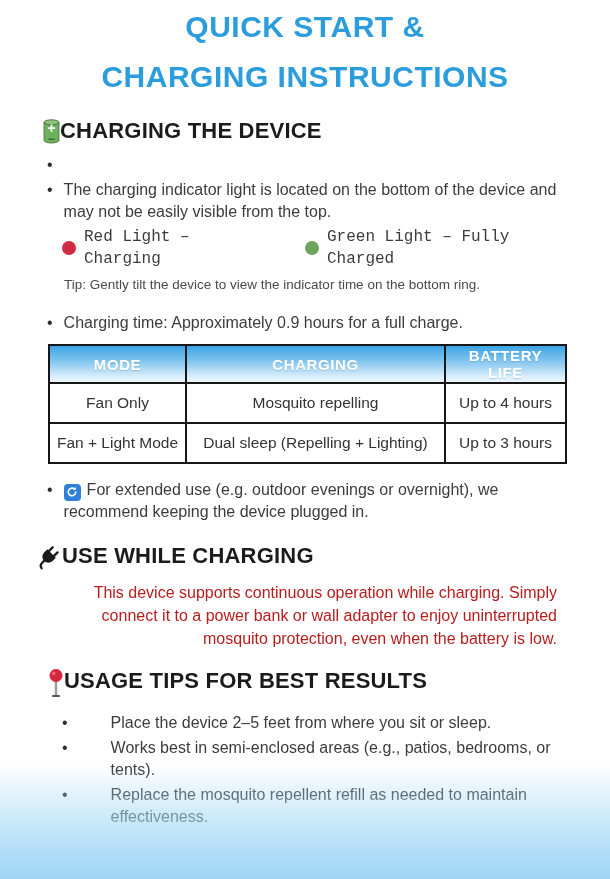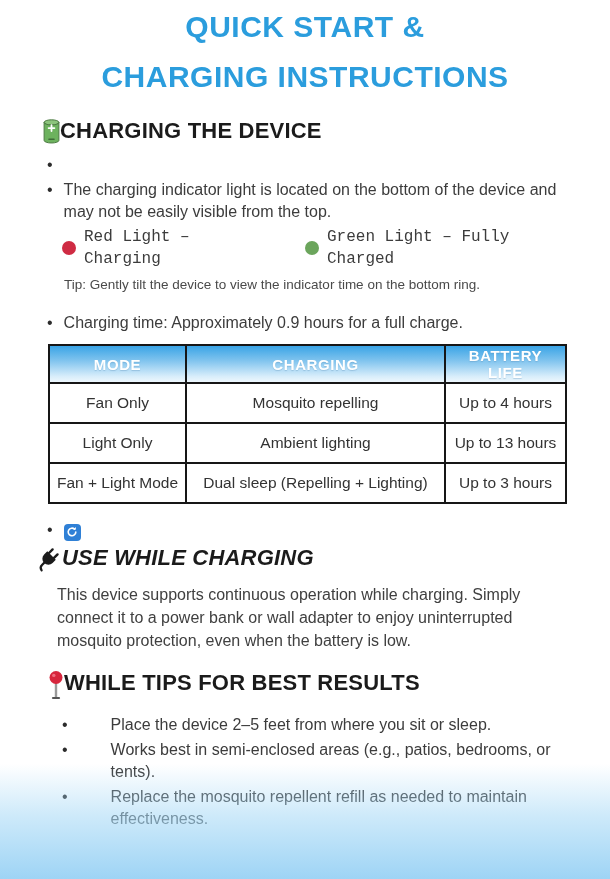--- a/index.html
+++ b/index.html
@@ -27,21 +27,21 @@
     letter-spacing:.5px;
     padding-top:2px;
   }
   
   .sec-head{
     display:flex;
     font-size:22px;font-weight:800;color:#1b1b1b;
     letter-spacing:.2px;
   }
   .sec-head.h1{margin:16px 0 10px 43px;}
-  .sec-head.h2{margin:4px 0 10px 34px;font-style:italic;}
+  .sec-head.h2{margin:20px 0 10px 34px;}
   .sec-head.h3{margin:18px 0 12px 48px;}
   
   .blist{margin:0 30px 0 47px;font-size:16px;line-height:22px;color:#3c3c3c;}
   .bullet{display:flex;gap:11px;margin-bottom:3px;}
   .bullet .dot{flex:0 0 auto;font-size:16px;line-height:22px;color:#2c2c2c;}
   .bullet .btxt{max-width:505px;}
   .light-row{display:flex;align-items:center;gap:8px;margin:2px 0 4px 15px;font-family:Liberation Mono, monospace;}
   .light-label{font-size:16px;color:#3c3c3c;}
   .light-gap{width:18px;}
   .cdot{width:14px;height:14px;border-radius:50%;display:inline-block;flex:0 0 auto;}
@@ -73,22 +73,23 @@
     font-size:15px;
     text-shadow:0 1px 1px rgba(90,140,180,.35);
   }
   table.modes td{height:38px;color:#333333;margin-top:17px;}
   
   .ext{margin-top:15px;}
   .inline-ic{display:inline-block;vertical-align:-3px;margin-right:6px;}
   
   .para{
     margin:4px 30px 0 57px;
-    font-size:16px;line-height:23px;color:#404040;
+    font-size:16px;line-height:23px;color:#b91c1c;
     max-width:500px;
+    text-align:right;
   }
   
   .tips{margin-left:62px;}
   .tips .btxt{max-width:470px;margin-left:32px;}
   
   .icon{flex:0 0 auto;display:inline-flex;align-items:center;justify-content:center;}
   .refresh-badge{
     width:17px;height:17px;border-radius:4px;background:#2f80d6;
     display:inline-flex;align-items:center;justify-content:center;
   }
@@ -152,41 +153,36 @@
         <th>BATTERY LIFE</th>
       </tr>
     </thead>
     <tbody>
       <tr>
         <td>Fan Only</td>
         <td>Mosquito repelling</td>
         <td>Up to 4 hours</td>
       </tr>
       <tr>
-        <td>Light Only</td>
-        <td>Ambient lighting</td>
-        <td>Up to 13 hours</td>
-      </tr>
-      <tr>
         <td>Fan + Light Mode</td>
         <td>Dual sleep (Repelling + Lighting)</td>
         <td>Up to 3 hours</td>
       </tr>
     </tbody>
   </table>
 
   <div class="blist ext">
     <div class="bullet">
       <span class="dot">•</span>
       <span class="btxt"><span class="inline-ic refresh-badge">
             <svg width="12" height="12" viewBox="0 0 12 12">
               <path d="M9.8 6a3.8 3.8 0 1 1-1.2-2.8" fill="none" stroke="#ffffff" stroke-width="1.6" stroke-linecap="round"></path>
               <path d="M9.9 0.9 L9.9 3.6 L7.2 3.6 Z" fill="#ffffff"></path>
             </svg>
-          </span></span>
+          </span><span>For extended use (e.g. outdoor evenings or overnight), we recommend keeping the device plugged in.</span></span>
     </div>
   </div>
 
   <div class="sec-head h2">
     <span class="icon">
       <svg width="28" height="28" viewBox="0 0 28 28">
         <g transform="rotate(45 14 14)">
           <path d="M10.5 4 V9 M17.5 4 V9" stroke="#1b1b1b" stroke-width="2.4" stroke-linecap="round"></path>
           <path d="M8 9 H20 V13.5 A6 6 0 0 1 14 19.5 A6 6 0 0 1 8 13.5 Z" fill="#1b1b1b"></path>
           <path d="M14 19.5 V22.5 Q14 26 17.5 26.5" fill="none" stroke="#1b1b1b" stroke-width="2.2" stroke-linecap="round"></path>
@@ -199,21 +195,21 @@
 
   <div class="sec-head h3">
     <span class="icon">
       <svg width="16" height="32" viewBox="0 0 16 32">
         <path d="M8 13 L8 27" stroke="#9a9a9a" stroke-width="2.4" stroke-linecap="round"></path>
         <path d="M5 28 H11" stroke="#555555" stroke-width="2.2" stroke-linecap="round"></path>
         <circle cx="8" cy="7.5" r="6.5" fill="#d7263d"></circle>
         <circle cx="5.8" cy="5.4" r="1.7" fill="#ef6f80"></circle>
       </svg>
     </span>
-    <span>WHILE TIPS FOR BEST RESULTS</span>
+    <span>USAGE TIPS FOR BEST RESULTS</span>
   </div>
 
   <div class="blist tips">
     <div class="bullet">
       <span class="dot">•</span>
       <span class="btxt">Place the device 2–5 feet from where you sit or sleep.</span>
     </div>
     <div class="bullet">
       <span class="dot">•</span>
       <span class="btxt">Works best in semi-enclosed areas (e.g., patios, bedrooms, or tents).</span>

